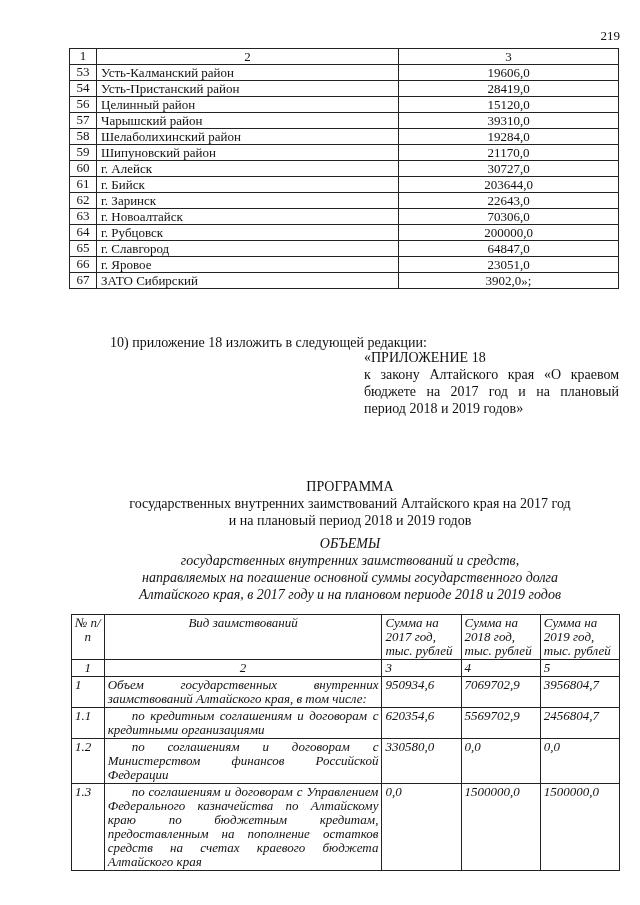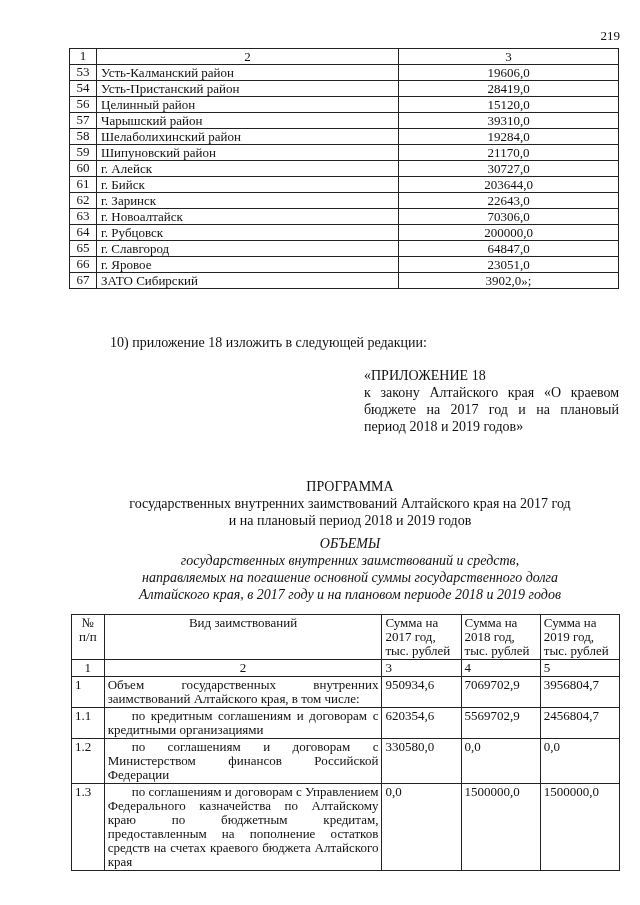--- a/index.html
+++ b/index.html
@@ -10,25 +10,25 @@
   }
   .page-num { position: absolute; top: 28px; right: 20px; font-size: 13px; }
   table { border-collapse: collapse; }
   td { border: 1px solid #222; padding: 0 4px; line-height: 14px; vertical-align: top; }
   .t1 { position: absolute; left: 69px; top: 48px; width: 550px; }
   .t1 td { height: 14px; padding-top: 1px; padding-bottom: 0; }
   .t1 .c1 { width: 22px; text-align: center; padding: 0 2px; }
   .t1 .c2 { width: 293px; }
   .t1 .c3 { text-align: center; }
   .para { position: absolute; left: 110px; top: 322px; font-size: 14px; margin-top: 13px; }
-  .appendix { position: absolute; left: 364px; top: 367px; width: 255px; font-size: 14px; line-height: 17px; text-align: justify; }
+  .appendix { position: absolute; left: 364px; top: 349px; width: 255px; font-size: 14px; line-height: 17px; text-align: justify; }
   .title-block { position: absolute; left: 60px; width: 580px; text-align: center; font-size: 14px; line-height: 17px; }
   .prog { top: 478px; font-family: Liberation Serif, serif; }
   .vol { top: 535px; font-style: italic; }
-  .t2 { position: absolute; left: 71px; top: 614px; width: 549px; }
+  .t2 { position: absolute; left: 71px; top: 614px; width: 549px; font-style: italic; }
   .t2 td { padding: 1px 3px; line-height: 14px; }
   .t2 .n { width: 24px; text-align: left; }
   .t2 .n.hd, .t2 .n.num { text-align: center; }
   .t2 .desc { width: 256px; text-align: justify; }
   .t2 .desc.hd { text-align: center; }
   .t2 .sum { width: 68px; white-space: nowrap; }
   .indent { text-indent: 24px; }
 </style>
 </head>
 <body>

